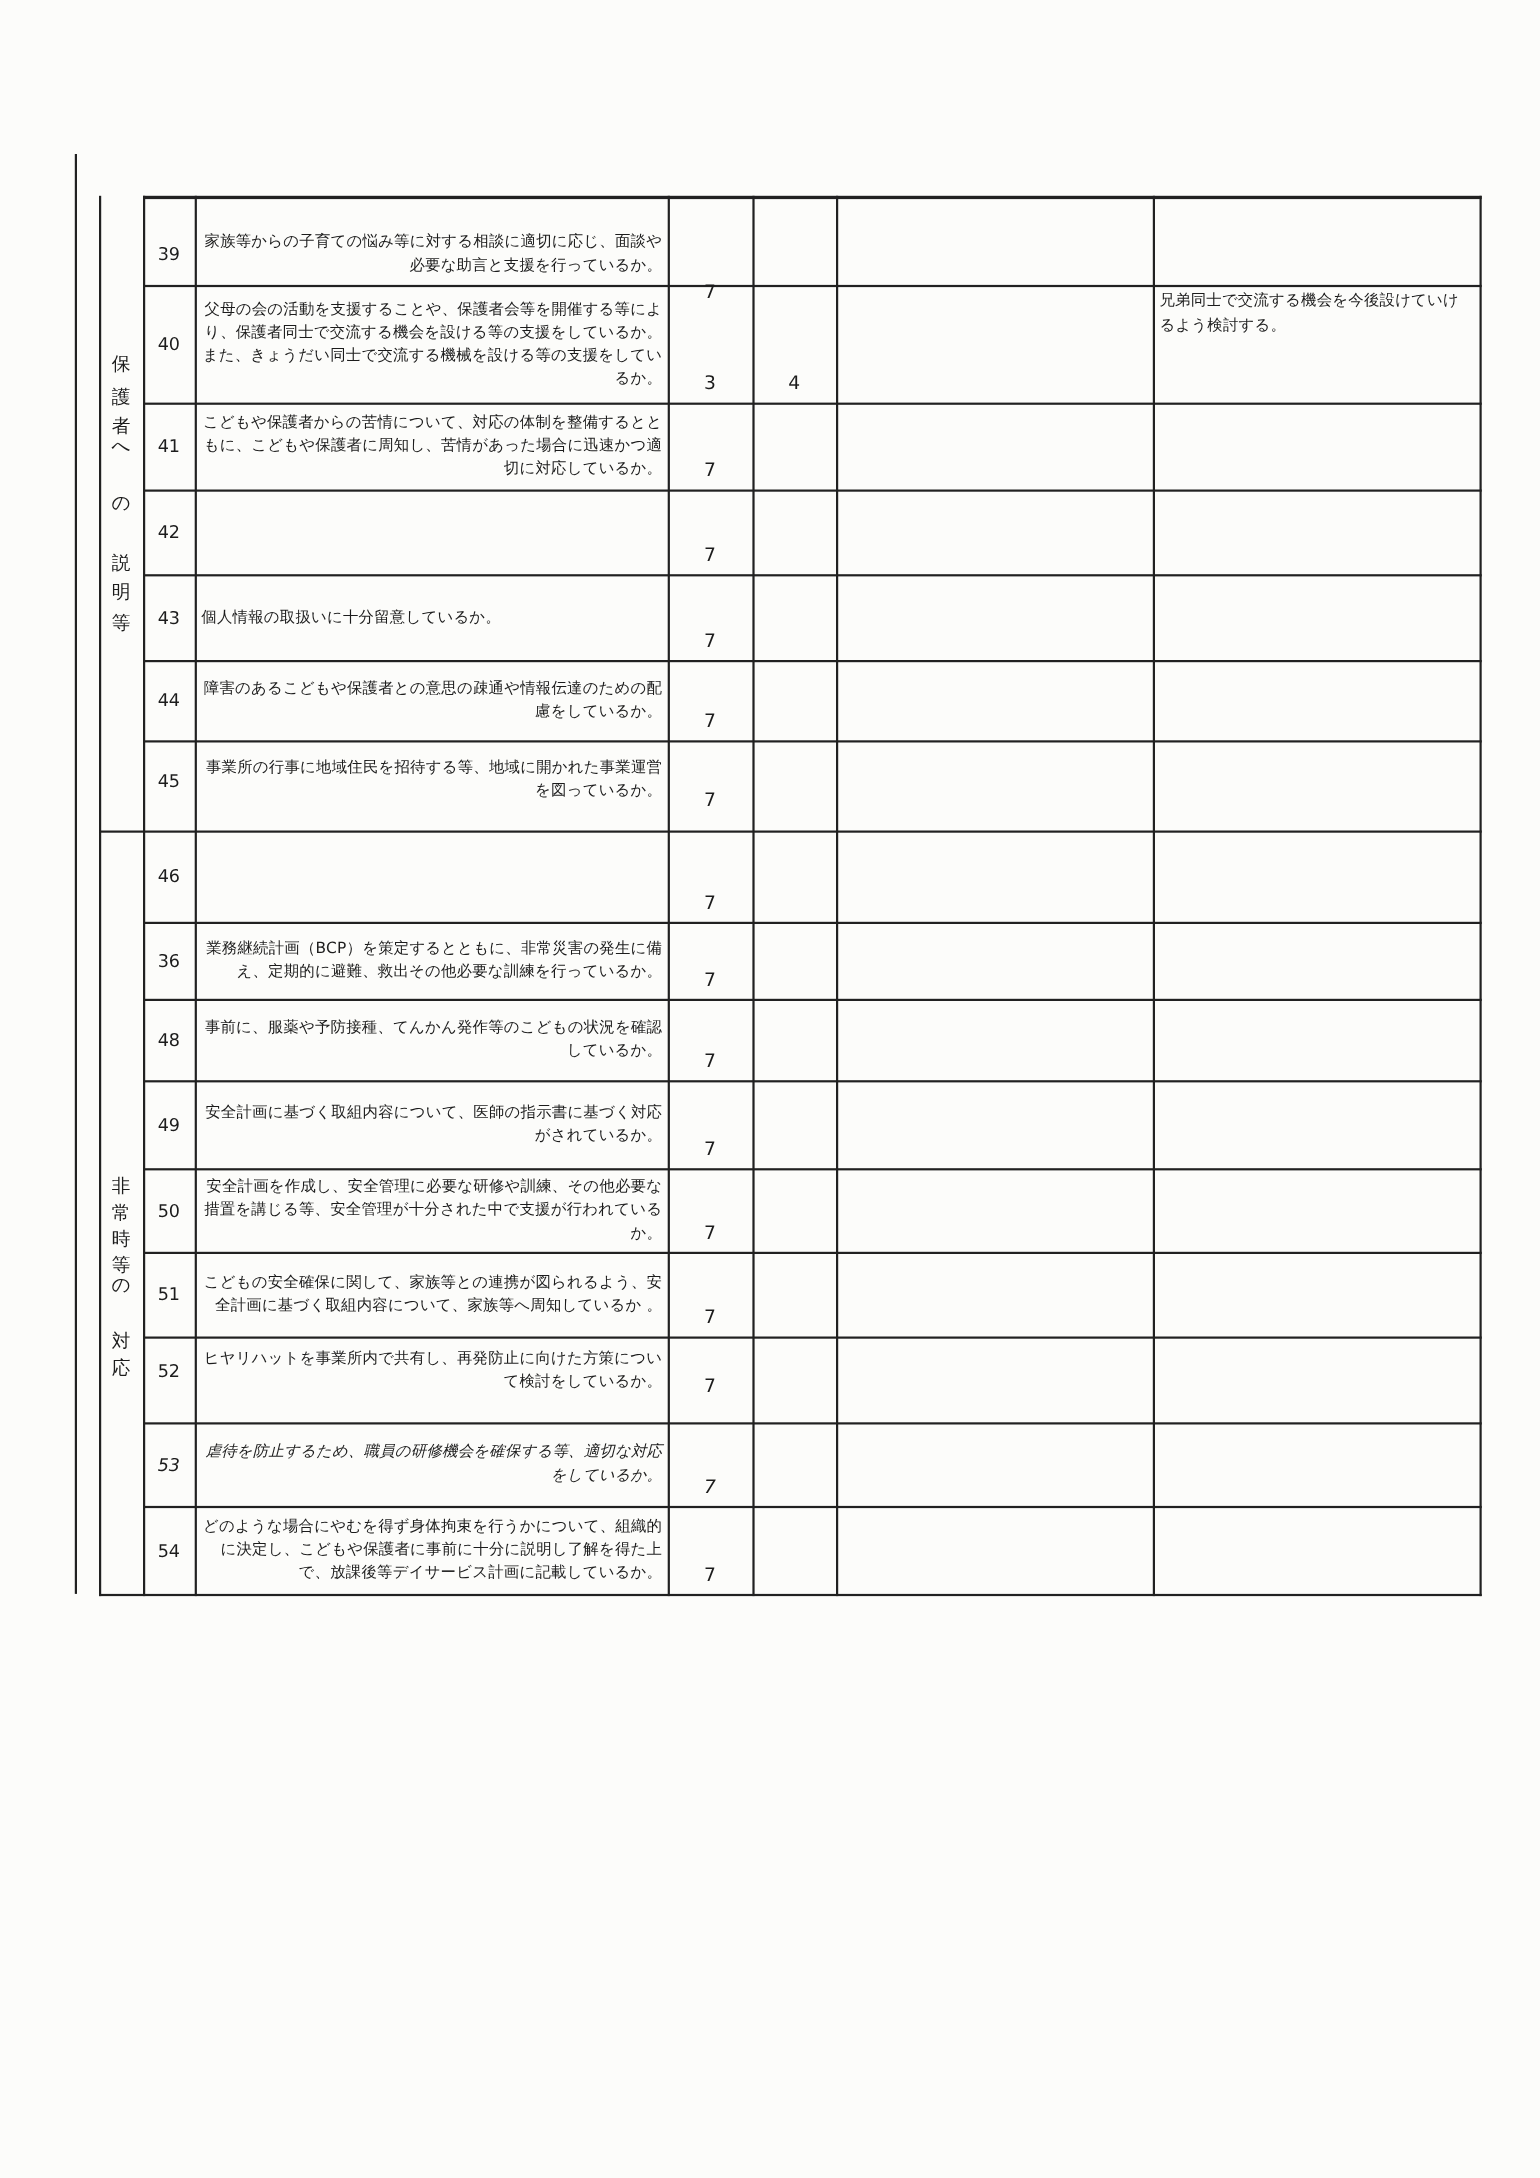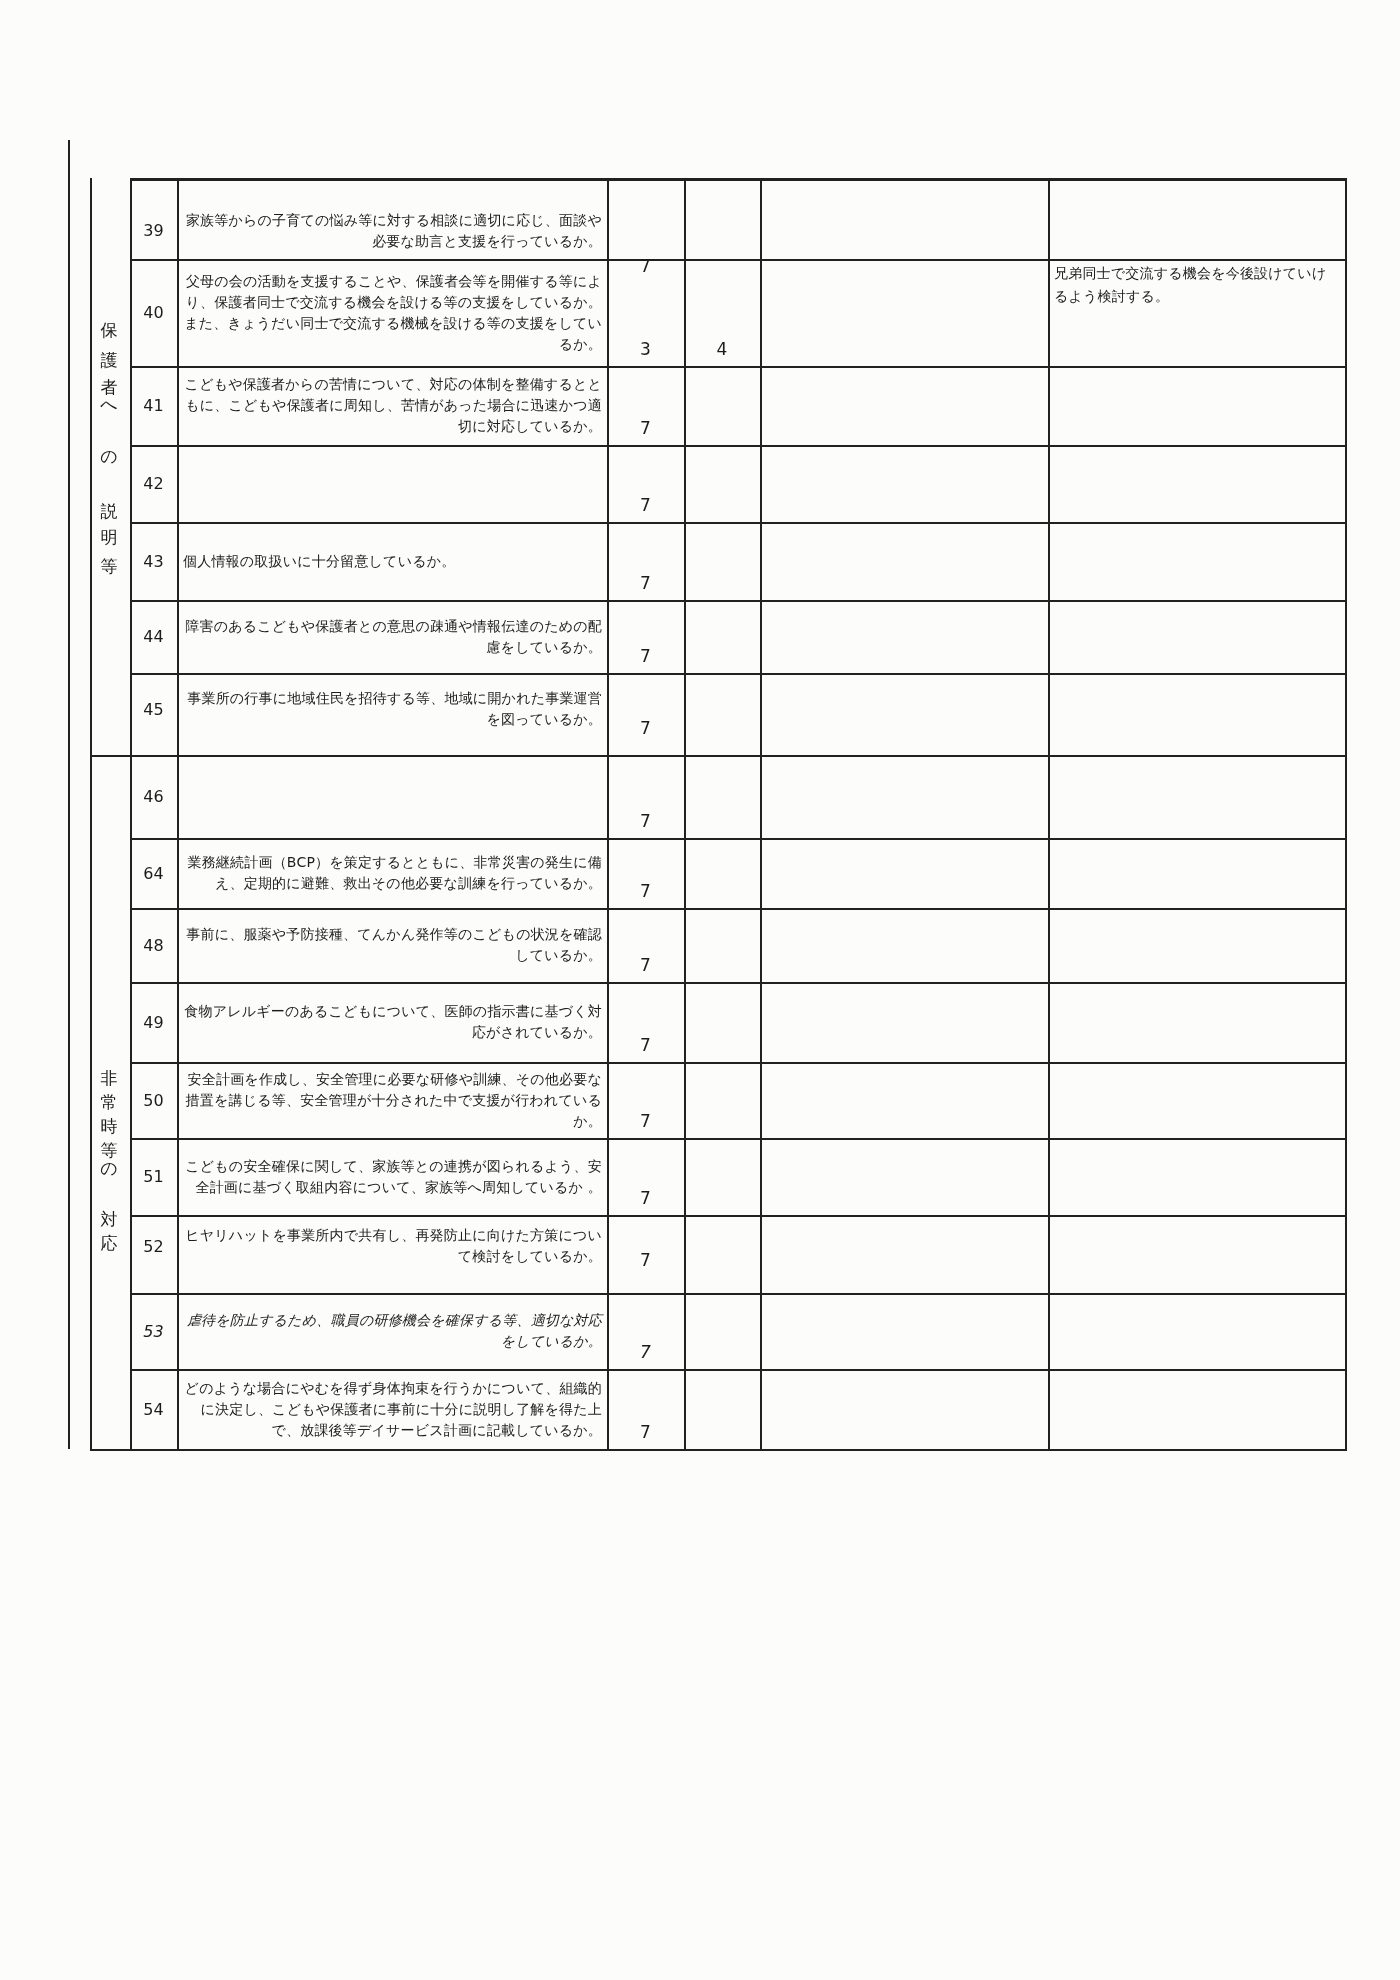--- a/index.html
+++ b/index.html
@@ -155,38 +155,38 @@
   </div>
 
   <div class="row" style="top:755px;height:83px;">
     <div class="cell num">46</div>
     <div class="cell s1">7</div>
     <div class="cell s2"></div>
     <div class="cell cmt"></div>
   </div>
 
   <div class="row" style="top:838px;height:70px;">
-    <div class="cell num">64</div>
+    <div class="cell num">36</div>
     <div class="cell q">業務継続計画（BCP）を策定するとともに、非常災害の発生に備え、定期的に避難、救出その他必要な訓練を行っているか。</div>
     <div class="cell s1">7</div>
     <div class="cell s2"></div>
     <div class="cell cmt"></div>
   </div>
 
   <div class="row" style="top:908px;height:74px;">
     <div class="cell num">48</div>
     <div class="cell q">事前に、服薬や予防接種、てんかん発作等のこどもの状況を確認しているか。</div>
     <div class="cell s1">7</div>
     <div class="cell s2"></div>
     <div class="cell cmt"></div>
   </div>
 
   <div class="row" style="top:982px;height:80px;">
     <div class="cell num">49</div>
-    <div class="cell q">食物アレルギーのあるこどもについて、医師の指示書に基づく対応がされているか。</div>
+    <div class="cell q">安全計画に基づく取組内容について、医師の指示書に基づく対応がされているか。</div>
     <div class="cell s1">7</div>
     <div class="cell s2"></div>
     <div class="cell cmt"></div>
   </div>
 
   <div class="row" style="top:1062px;height:76px;">
     <div class="cell num">50</div>
     <div class="cell q">安全計画を作成し、安全管理に必要な研修や訓練、その他必要な措置を講じる等、安全管理が十分された中で支援が行われているか。</div>
     <div class="cell s1">7</div>
     <div class="cell s2"></div>

